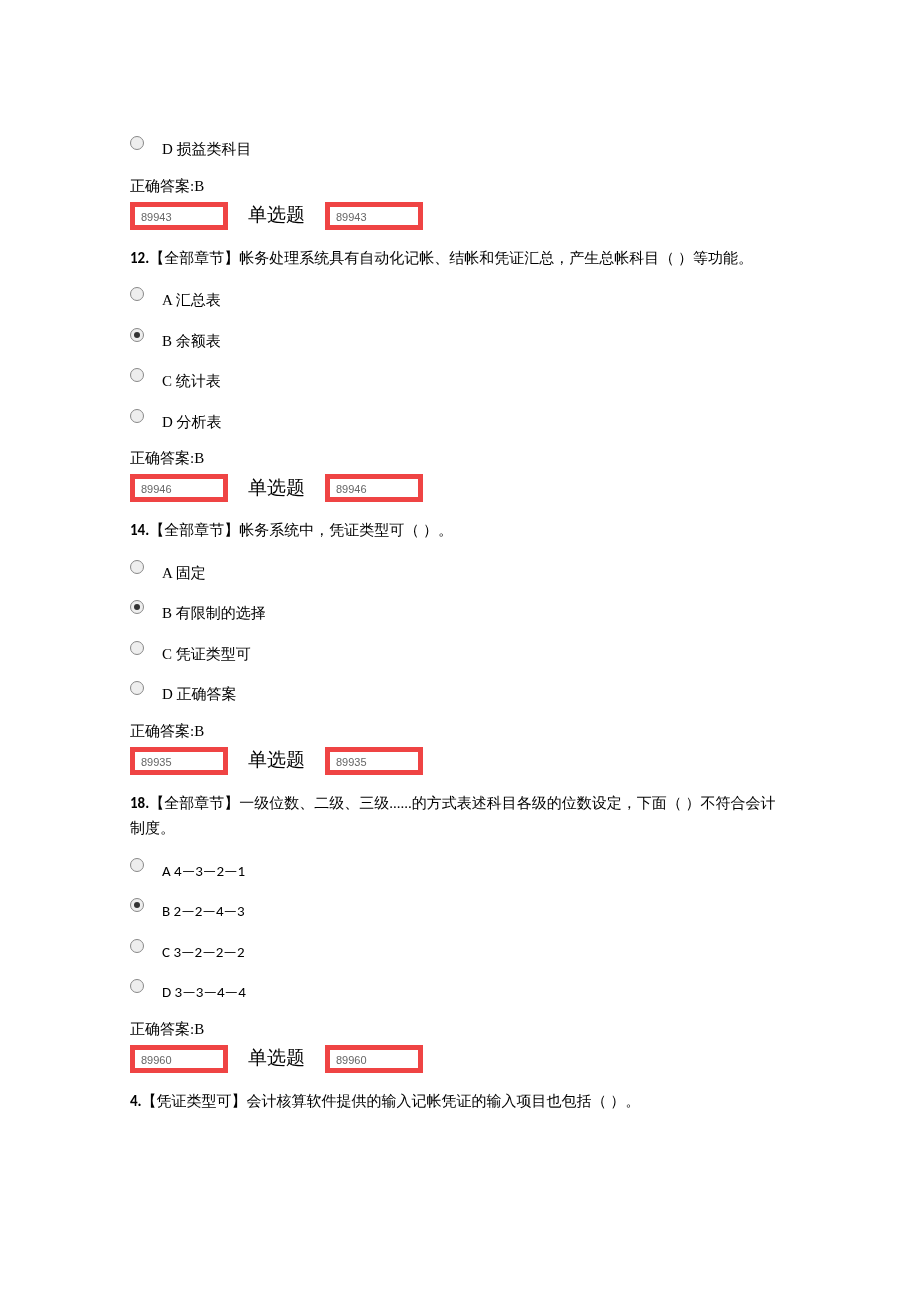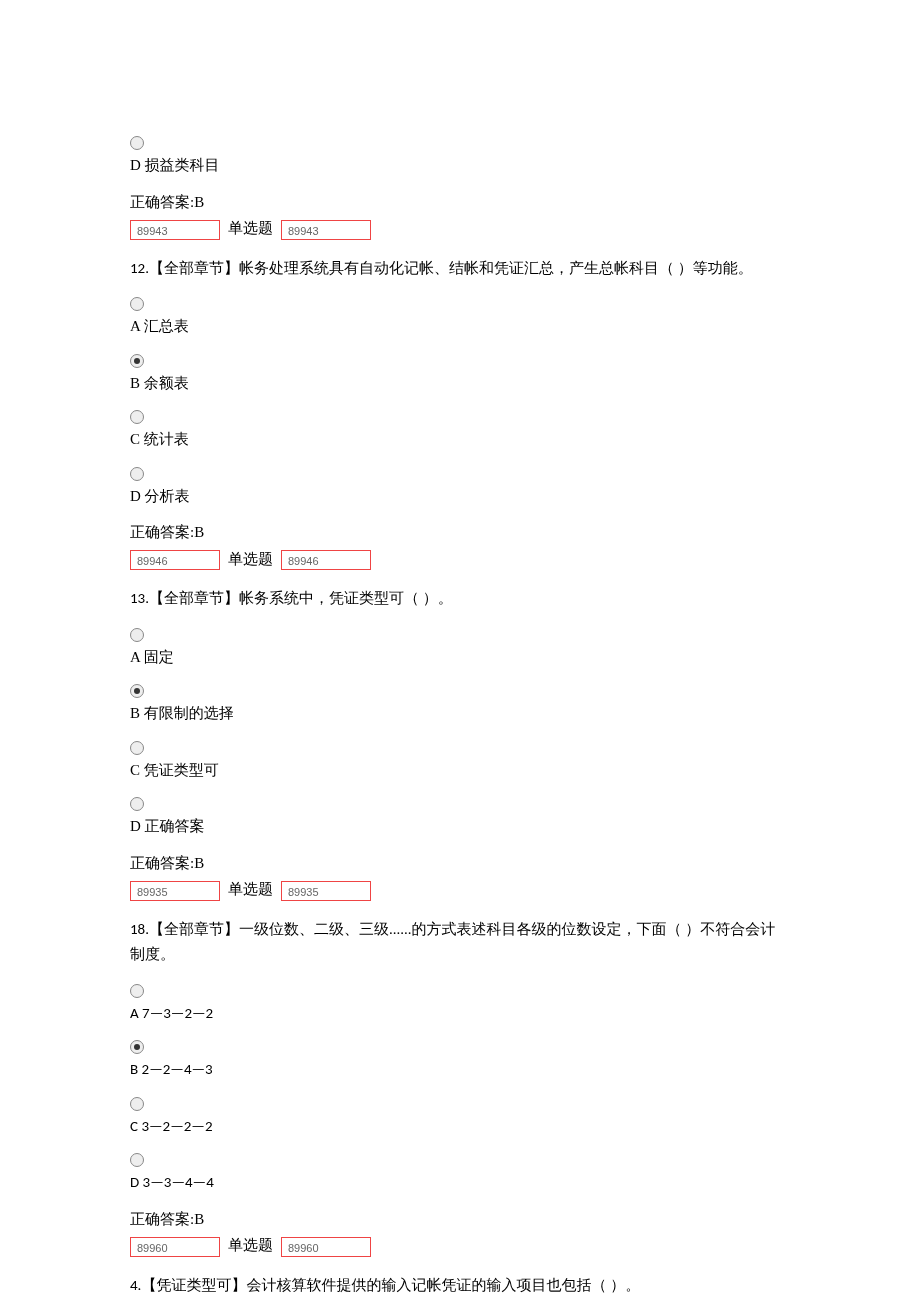--- a/index.html
+++ b/index.html
@@ -10,21 +10,20 @@
       background: white;
       color: #000;
       line-height: 1.5;
       width: 920px;
       box-sizing: border-box;
     }
     .option-row {
       display: flex;
       align-items: flex-start;
       margin: 14px 0;
-      flex-direction: column;
     }
     .radio {
       width: 12px;
       height: 12px;
       border: 1px solid #888;
       border-radius: 50%;
       margin-right: 18px;
       margin-top: 2px;
       flex-shrink: 0;
       position: relative;
@@ -48,40 +47,41 @@
     }
     .answer {
       margin: 4px 0;
     }
     .input-row {
       display: flex;
       align-items: flex-end;
       margin: 4px 0 16px 0;
     }
     .fake-input {
-      border: 1px solid #ef4444;
+      border: 5px solid #ef4444;
       font-family: Arial, sans-serif;
       font-size: 11px;
       color: #666;
       padding: 2px 6px;
       width: 76px;
       height: 14px;
       box-sizing: content-box;
       background: #fff;
     }
     .input-label {
-      margin: 0 8px;
-      font-size: 15px;
+      margin: 0 20px;
+      font-size: 19px;
     }
     .question {
       margin: 8px 0 10px 0;
       line-height: 1.7;
     }
     .qnum {
       font-family: Calibri, Arial, sans-serif;
+      font-weight: bold;
     }
   </style>
 </head>
 <body>
 
 <div class="option-row">
   <span class="radio"></span>
   <span class="opt-text">D  损益类科目</span>
 </div>
 <div class="answer">正确答案:B</div>
@@ -111,21 +111,21 @@
   <span class="opt-text">D  分析表</span>
 </div>
 <div class="answer">正确答案:B</div>
 <div class="input-row">
   <span class="fake-input">89946</span>
   <span class="input-label">单选题</span>
   <span class="fake-input">89946</span>
 </div>
 
 <div class="question">
-  <span class="qnum">13.</span><span>【全部章节】帐务系统中，凭证类型可（ ）。</span>
+  <span class="qnum">14.</span><span>【全部章节】帐务系统中，凭证类型可（ ）。</span>
 </div>
 <div class="option-row">
   <span class="radio"></span>
   <span class="opt-text">A  固定</span>
 </div>
 <div class="option-row">
   <span class="radio selected"></span>
   <span class="opt-text">B  有限制的选择</span>
 </div>
 <div class="option-row">
@@ -141,21 +141,21 @@
   <span class="fake-input">89935</span>
   <span class="input-label">单选题</span>
   <span class="fake-input">89935</span>
 </div>
 
 <div class="question">
   <span class="qnum">18.</span><span>【全部章节】一级位数、二级、三级......的方式表述科目各级的位数设定，下面（ ）不符合会计制度。</span>
 </div>
 <div class="option-row">
   <span class="radio"></span>
-  <span class="opt-text opt-letter">A 7—3—2—2</span>
+  <span class="opt-text opt-letter">A 4—3—2—1</span>
 </div>
 <div class="option-row">
   <span class="radio selected"></span>
   <span class="opt-text opt-letter">B 2—2—4—3</span>
 </div>
 <div class="option-row">
   <span class="radio"></span>
   <span class="opt-text opt-letter">C 3—2—2—2</span>
 </div>
 <div class="option-row">

